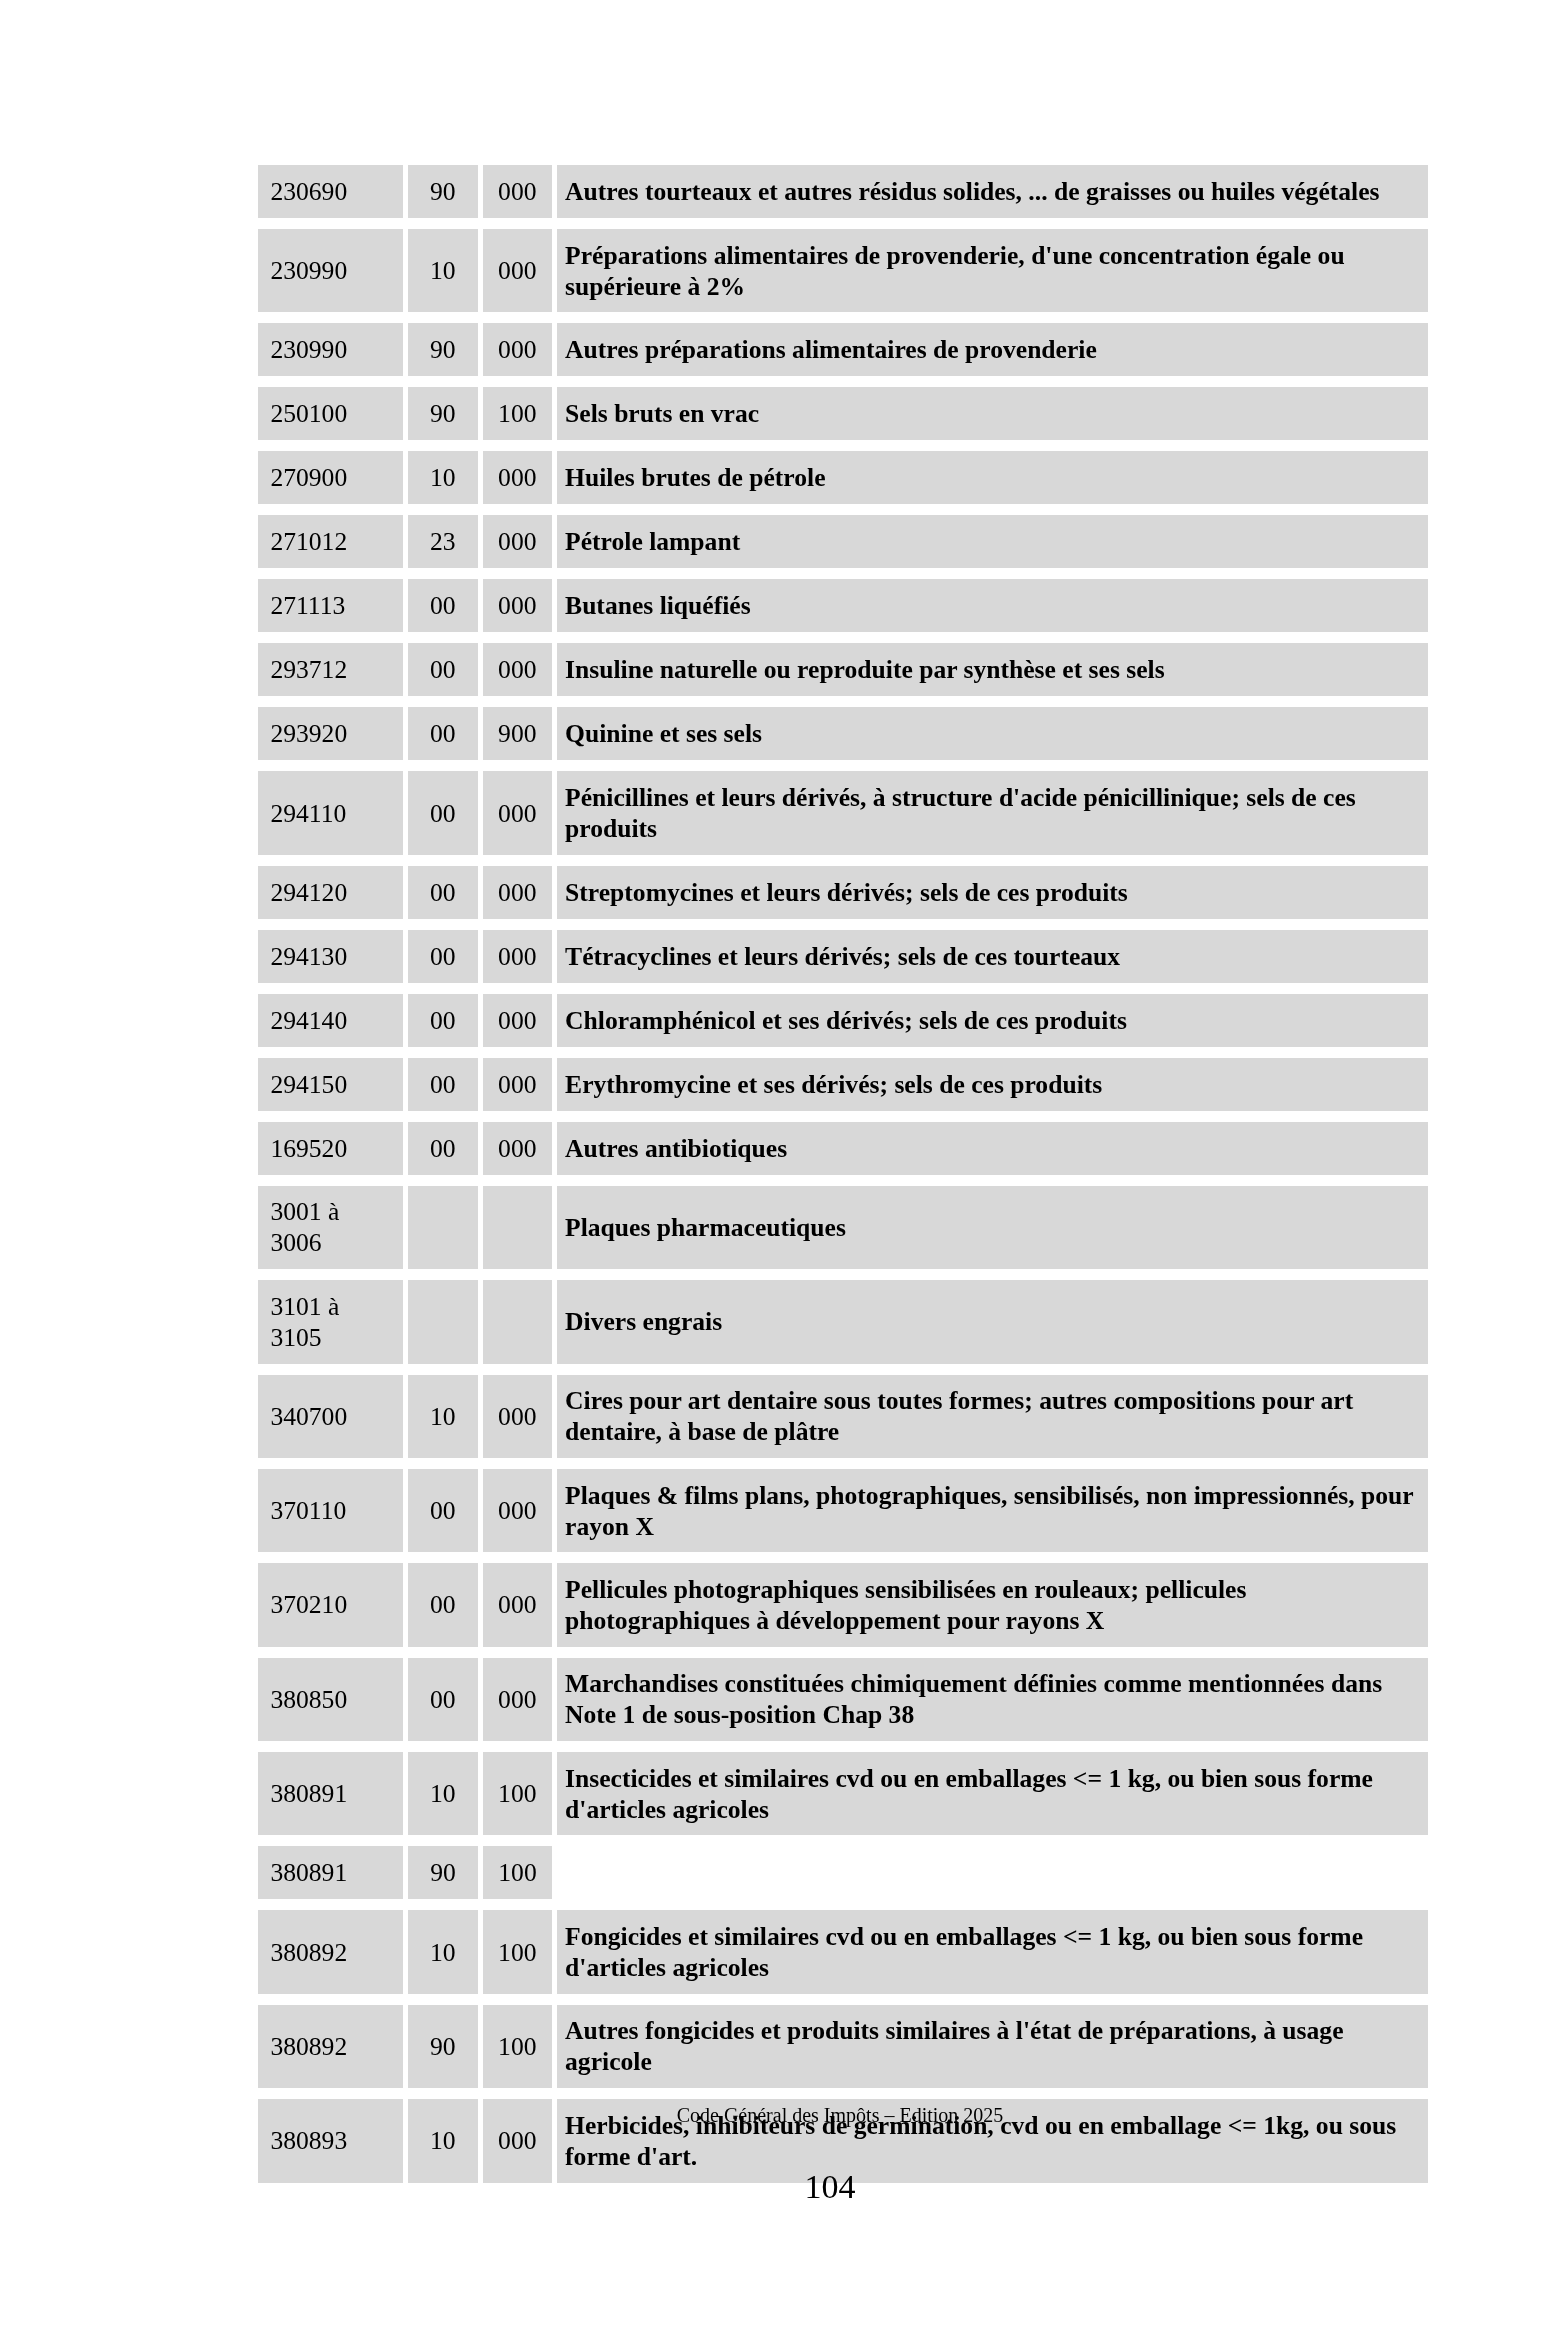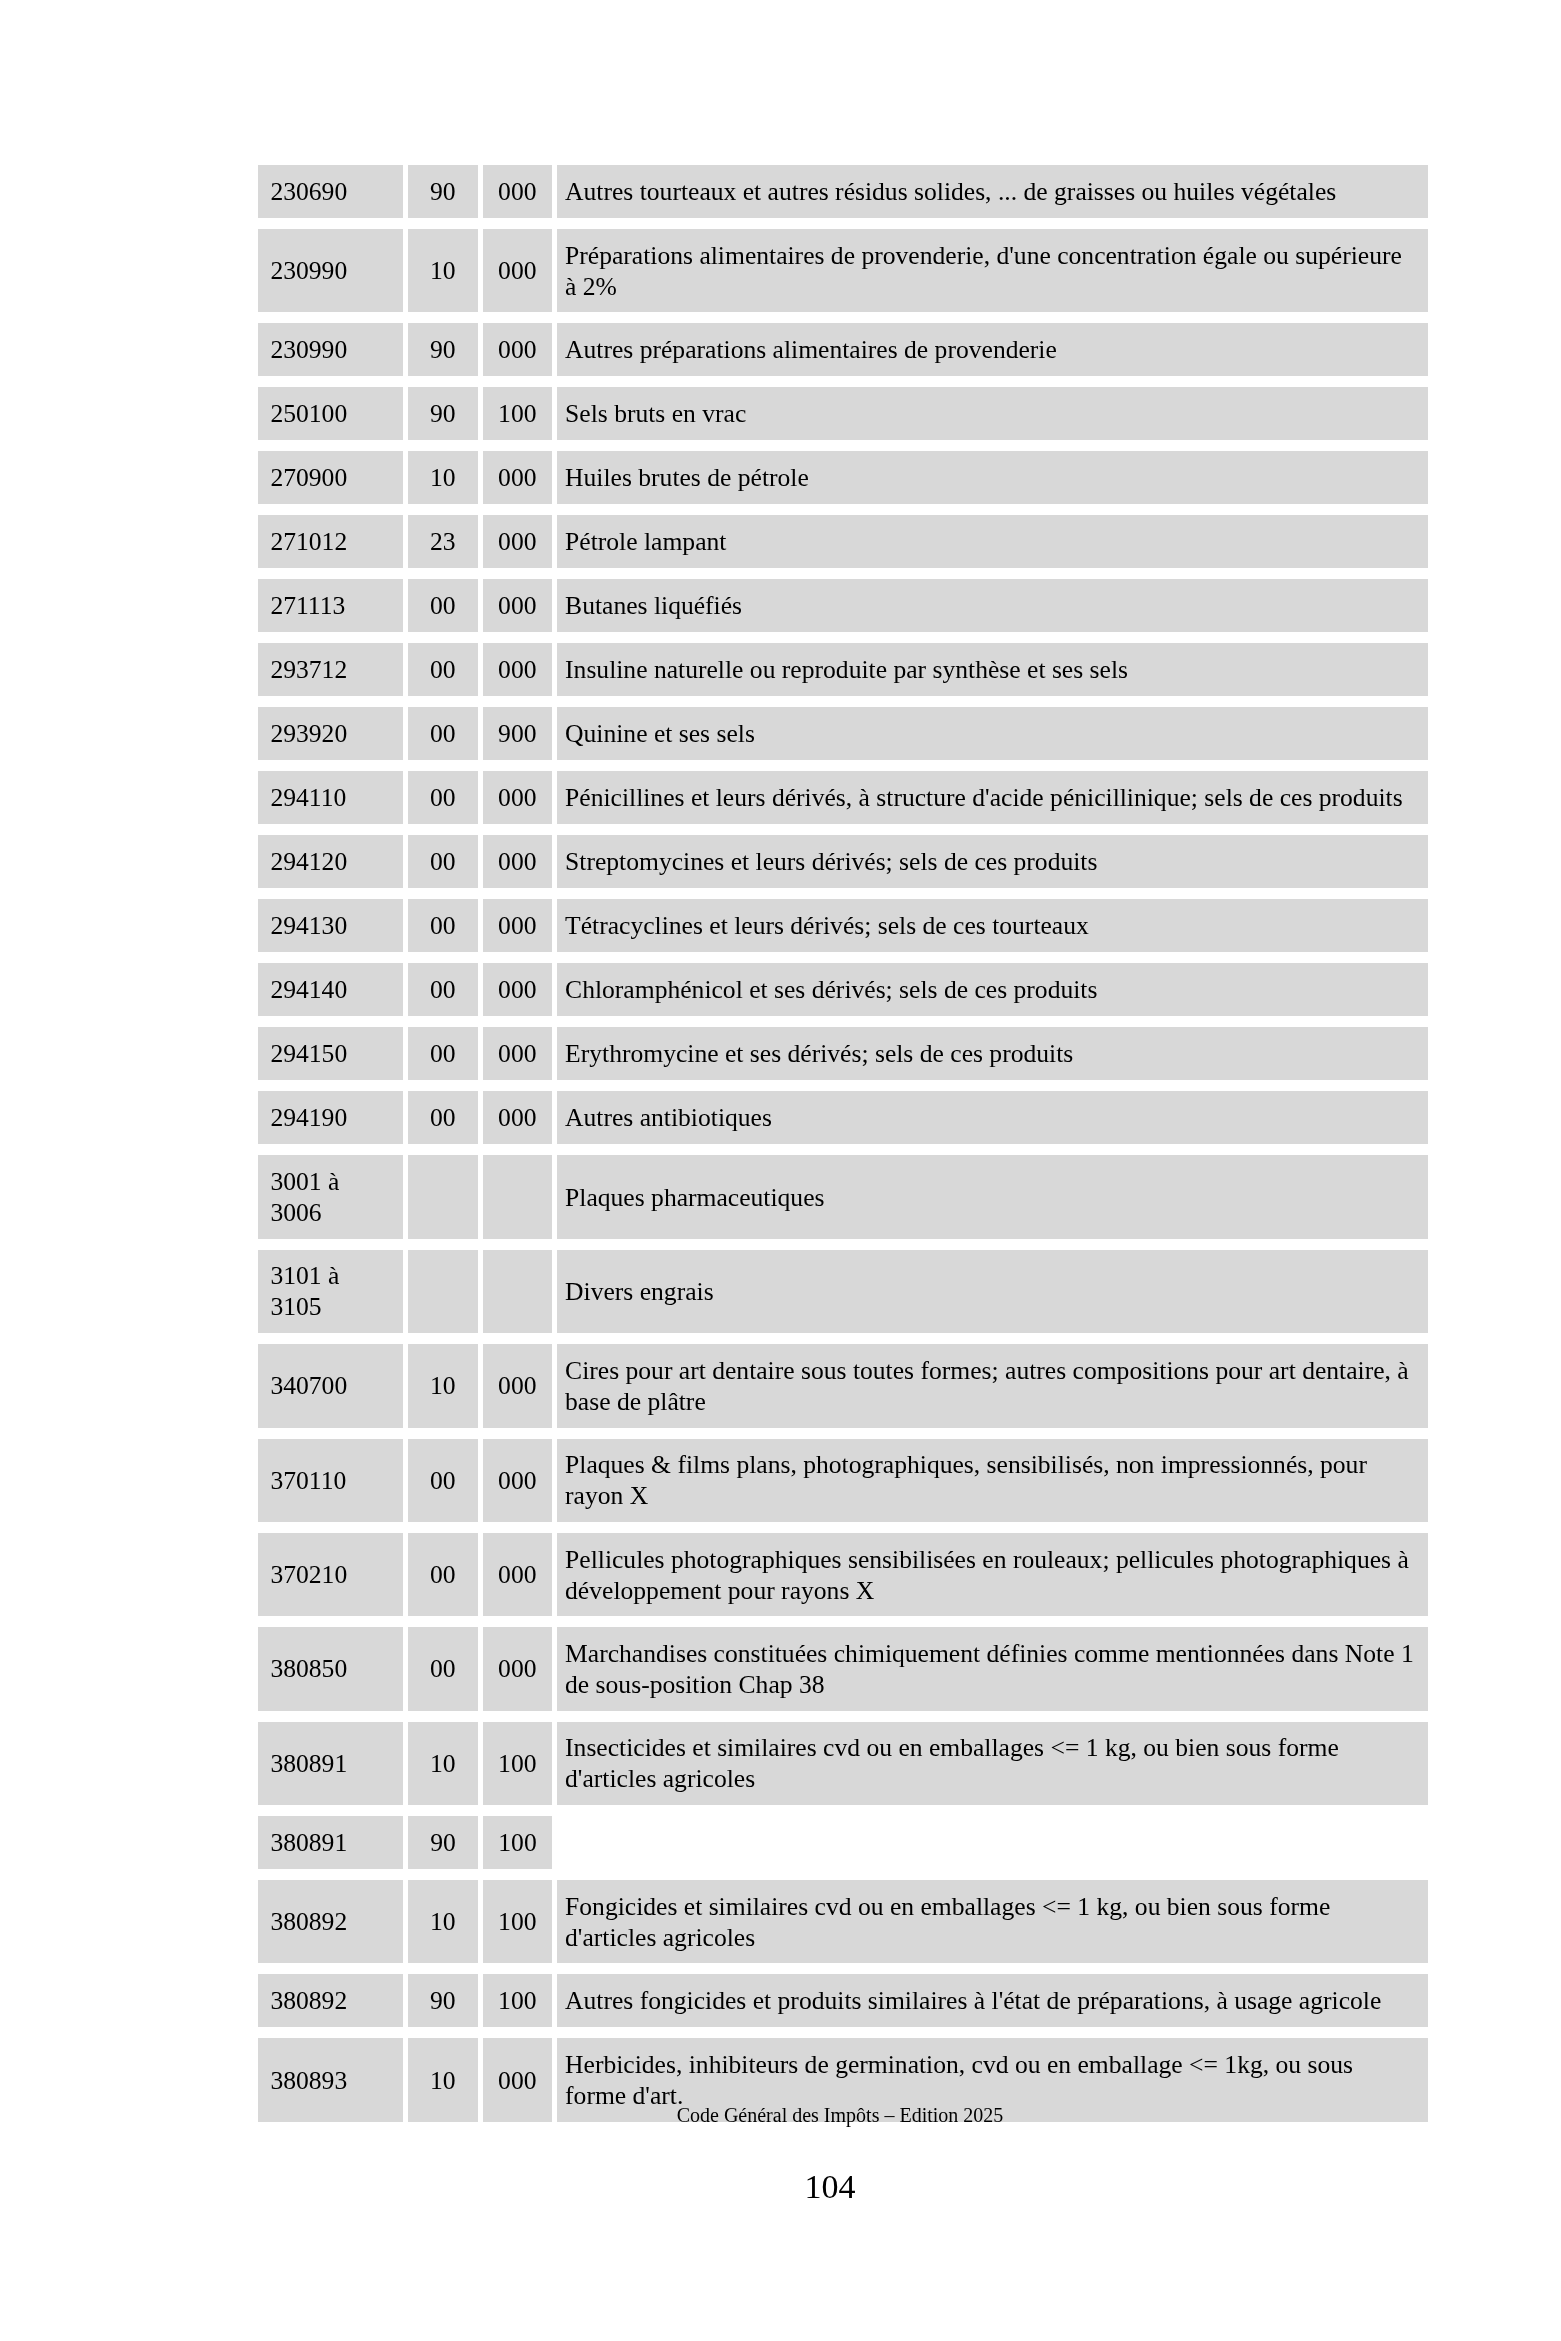--- a/index.html
+++ b/index.html
@@ -53,20 +53,21 @@
   .cell.sub2 {
     width: 69px;
     margin-right: 5px;
     justify-content: center;
     text-align: left;
   }
   .cell.desc {
     width: 872px;
     padding-left: 8.3px;
     padding-right: 10px;
+    font-weight: bold;
   }
 
   
   .doc-footer-title {
     position: absolute;
     top: 2100px;
     left: 840px;
     transform: translateX(-50%);
     font-size: 20px;
     line-height: 31px;
@@ -263,21 +264,21 @@
       </div>
     <div class="cell sub2">
         <span>000</span>
       </div>
     <div class="cell desc">
         <span>Erythromycine et ses dérivés; sels de ces produits</span>
       </div>
   </div>
 
   <div class="row">
-    <div class="cell code"><span>294190</span></div>
+    <div class="cell code"><span>169520</span></div>
     <div class="cell sub1">
         <span>00</span>
       </div>
     <div class="cell sub2">
         <span>000</span>
       </div>
     <div class="cell desc">
         <span>Autres antibiotiques</span>
       </div>
   </div>

